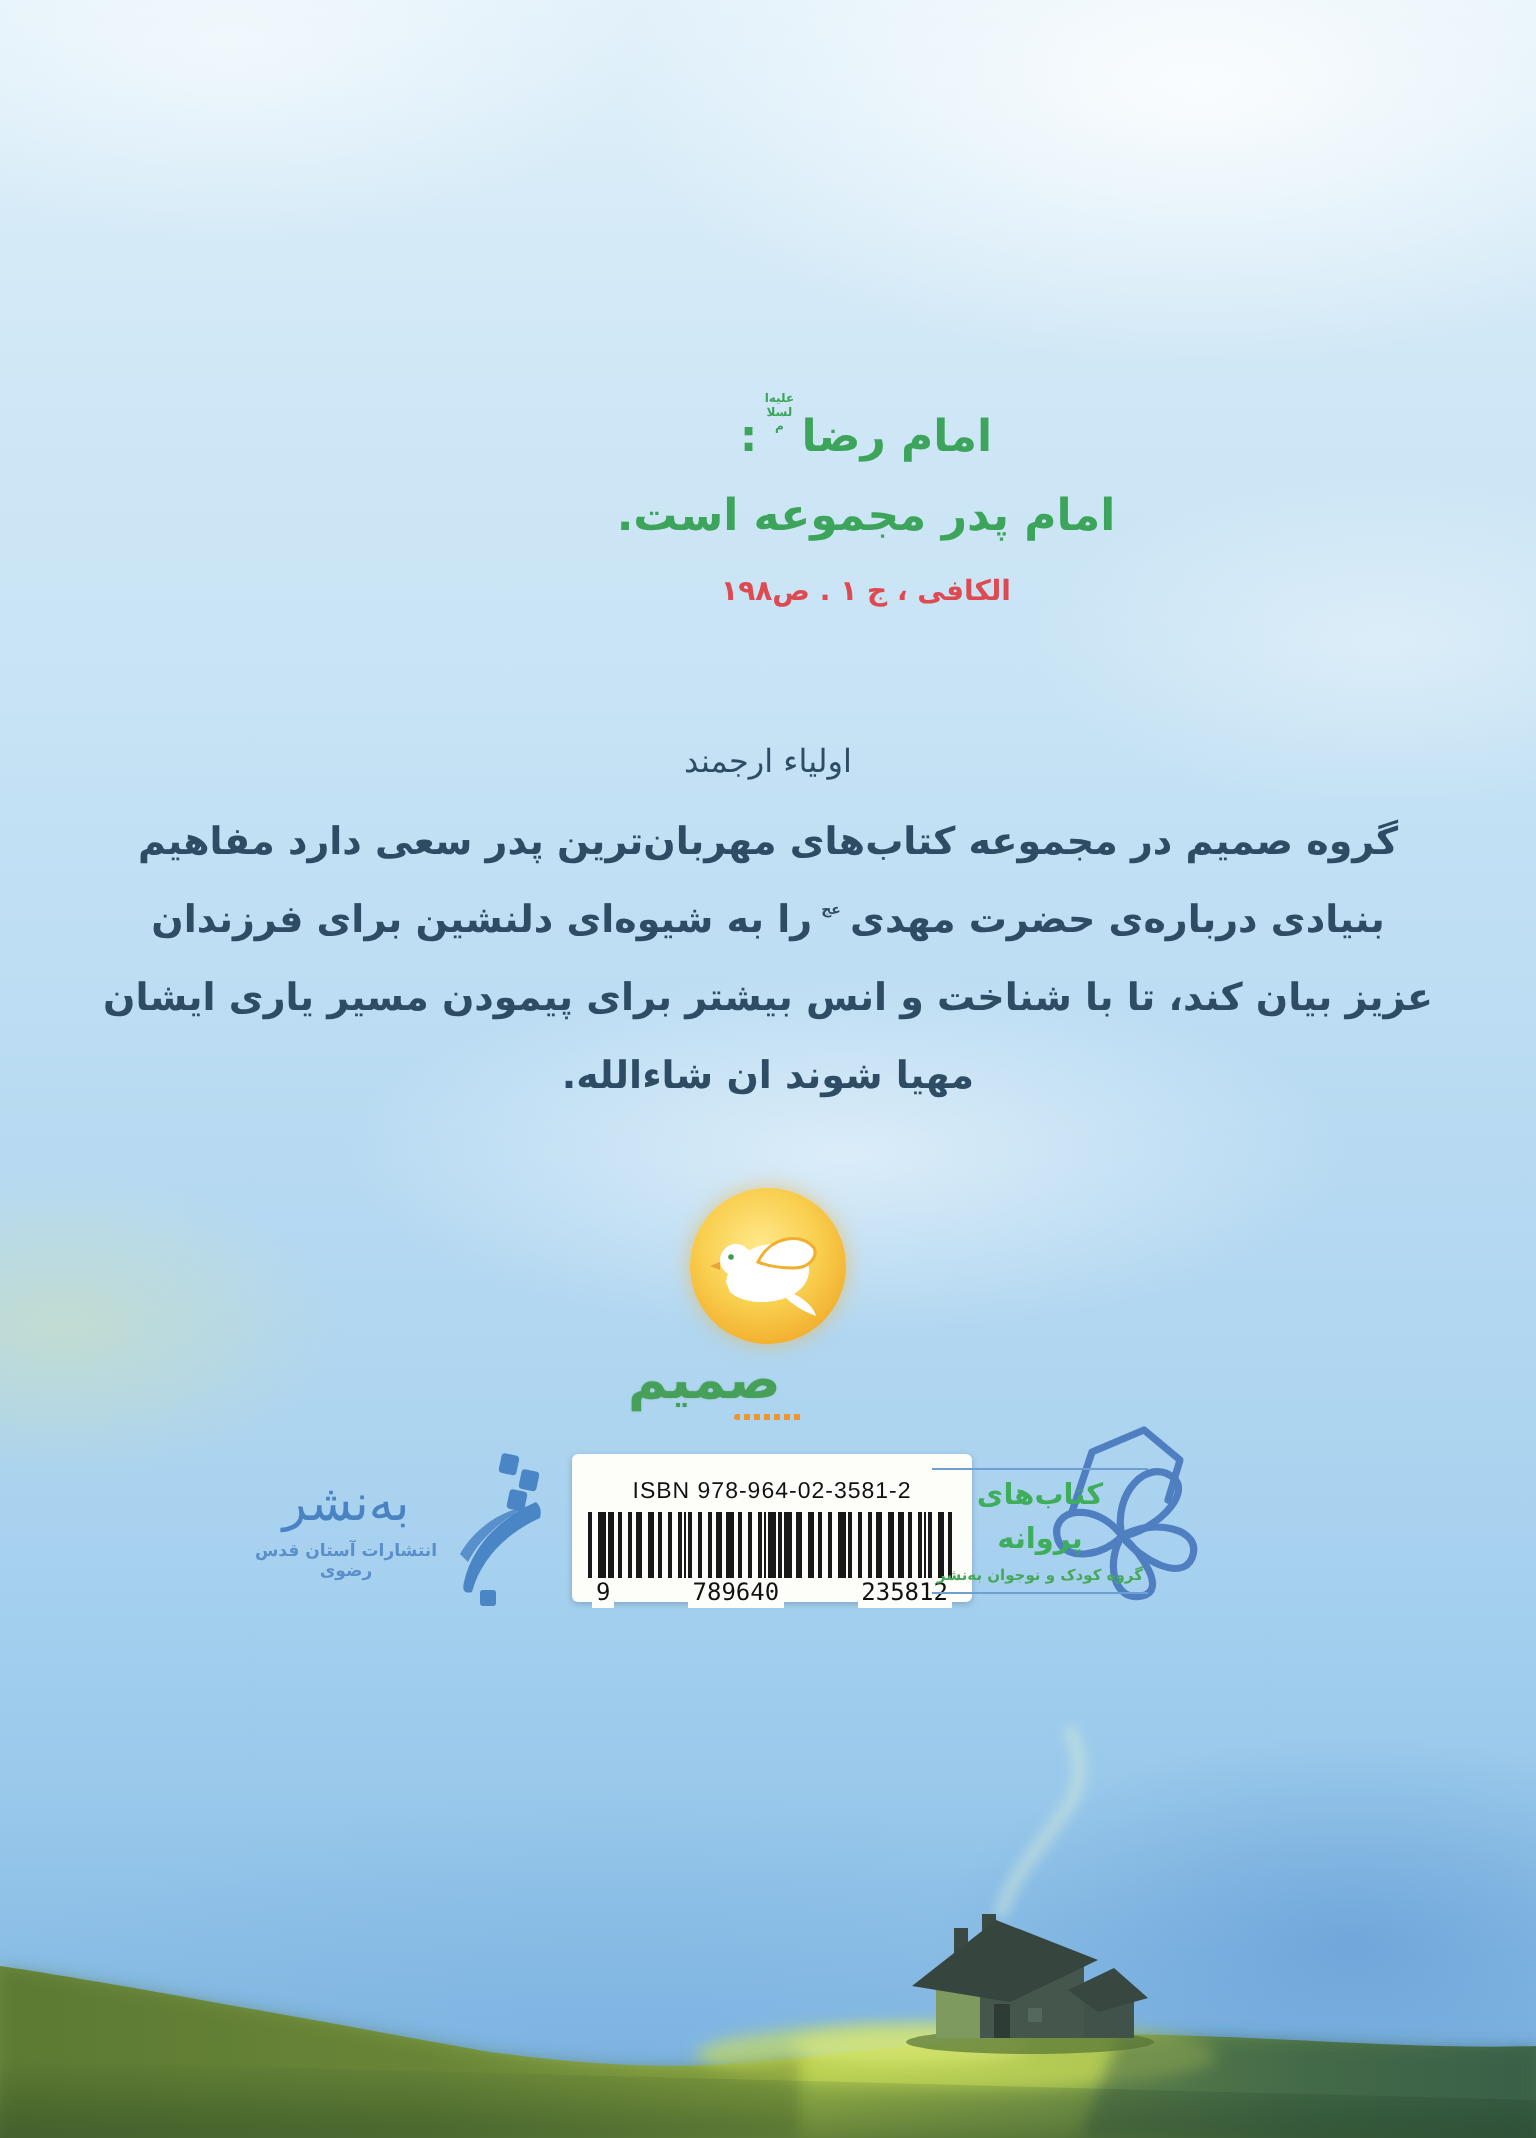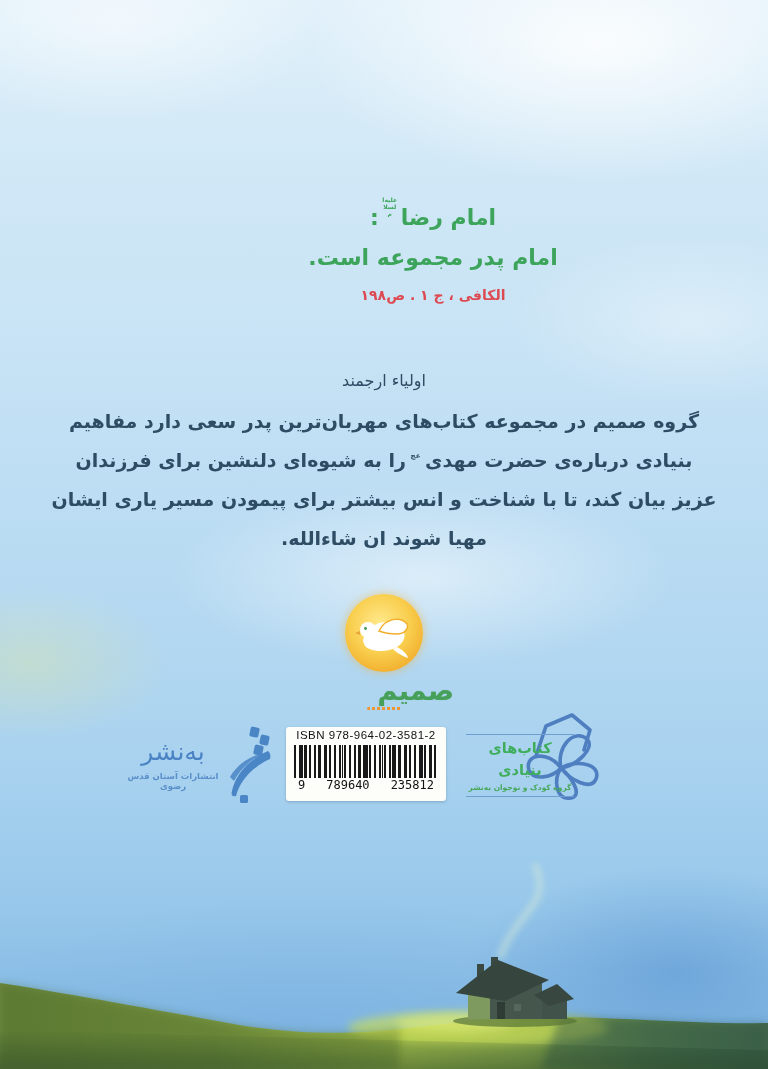--- a/index.html
+++ b/index.html
@@ -25,40 +25,40 @@
   .mini-symbol{display:inline-block;font-size:6px;line-height:7px;width:16px;vertical-align:super;
     color:#3da45b;margin:0 3px;overflow:hidden;white-space:normal;word-break:break-all;}
   .mini-symbol.dark{color:#2e4d64;font-size:7px;width:13px;}
 
   
   .para{position:absolute;top:364px;left:34px;width:700px;color:#2e4d64;}
   .p-head{font-size:16px;font-weight:400;line-height:34px;margin-bottom:4px;}
   .p-line{font-size:19px;font-weight:700;line-height:39px;}
 
   
-  .samim{position:absolute;top:594px;left:50%;transform:translateX(-50%);text-align:right;width:140px;}
+  .samim{position:absolute;top:594px;left:50%;transform:translateX(-50%);text-align:left;width:140px;}
   .sun{width:78px;height:78px;margin:0 auto;border-radius:50%;
     background:radial-gradient(circle at 45% 38%,#ffe98d 0%,#f9cf4f 45%,#f2ae2d 78%,#eda324 100%);
     box-shadow:0 0 10px rgba(242,180,60,.6);position:relative;}
   .sun svg{position:absolute;left:0;top:0;}
   .samim-name{font-size:27px;font-weight:700;color:#47a05a;line-height:30px;margin-top:4px;
     letter-spacing:1px;text-shadow:0 0 1px rgba(71,160,90,.4);}
   .samim-tag{width:34px;height:3px;margin:1px auto 0;border-radius:2px;
     background:repeating-linear-gradient(90deg,#ef9б33 0 3px,transparent 3px 5px);
     background:repeating-linear-gradient(90deg,#ef9633 0 3px,transparent 3px 5px);}
 
   
   .behnashr{position:absolute;left:122px;top:724px;width:150px;height:80px;display:flex;align-items:center;}
   .bh-text{flex:1;text-align:center;direction:rtl;color:#4a83c4;}
   .bh-name{font-size:25px;font-weight:400;line-height:30px;letter-spacing:1px;}
   .bh-sub{font-size:8.5px;font-weight:700;margin-top:4px;color:#5b8fca;}
   .bh-mark{width:48px;height:78px;flex:0 0 auto;}
 
-  .barcode-box{position:absolute;left:286px;top:727px;width:160px;height:74px;background:#fdfdfa;
-    border-radius:3px;box-shadow:0 1px 3px rgba(60,90,120,.35);padding:2px 8px 4px;box-sizing:border-box;}
+  .barcode-box{position:absolute;left:286px;top:727px;width:200px;height:74px;background:#fdfdfa;
+    border-radius:3px;box-shadow:0 1px 3px rgba(60,90,120,.35);padding:13px 8px 4px;box-sizing:border-box;}
   .isbn{font-size:11.5px;color:#111;text-align:center;letter-spacing:.5px;line-height:13px;
     font-family:"Liberation Sans",sans-serif;white-space:nowrap;}
   .bars{position:relative;height:33px;margin-top:3px;
     background:
       repeating-linear-gradient(90deg,#181818 0 2px,transparent 2px 5px),
       repeating-linear-gradient(90deg,#181818 0 1px,transparent 1px 8px),
       repeating-linear-gradient(90deg,transparent 0 11px,#181818 11px 13px,transparent 13px 29px);}
   .guard{position:absolute;top:0;width:2px;height:40px;background:#181818;}
   .g-l{left:6px;} .g-m{left:50%;} .g-r{right:6px;}
   .digits{display:flex;justify-content:space-between;margin-top:0;padding:0 2px;
@@ -148,21 +148,21 @@
       <g fill="none" stroke="#4f7fc0" stroke-width="3.6" stroke-linejoin="round" stroke-linecap="round">
         <path d="M22,46 L32,16 L58,5 L76,20 L70,40"></path>
         <path d="M47,58 C34,40 10,44 15,60 C19,71 38,68 47,58 Z"></path>
         <path d="M47,58 C42,37 60,18 73,29 C82,38 62,56 47,58 Z"></path>
         <path d="M47,58 C62,49 88,54 82,69 C77,81 56,70 47,58 Z"></path>
         <path d="M47,58 C39,70 42,91 57,88 C70,85 56,66 47,58 Z"></path>
       </g>
     </svg>
     <div class="pv-textblock">
       <div class="pv-rule"></div>
-      <div class="pv-title">کتاب‌های بنیادی</div>
+      <div class="pv-title">کتاب‌های پروانه</div>
       <div class="pv-sub">گروه کودک و نوجوان به‌نشر</div>
       <div class="pv-rule"></div>
     </div>
   </div>
 
   <svg class="landscape" viewBox="0 0 768 209">
     <defs>
       <linearGradient id="hillGrad" x1="0" y1="0" x2="1" y2="0">
         <stop offset="0" stop-color="#6d8a3c"></stop>
         <stop offset="0.28" stop-color="#7d9a42"></stop>

